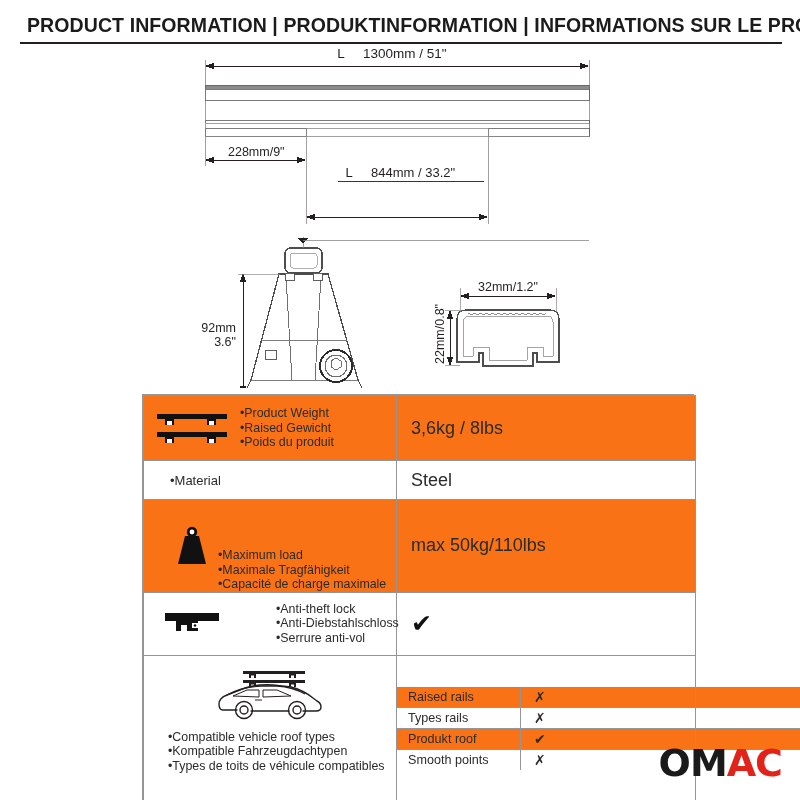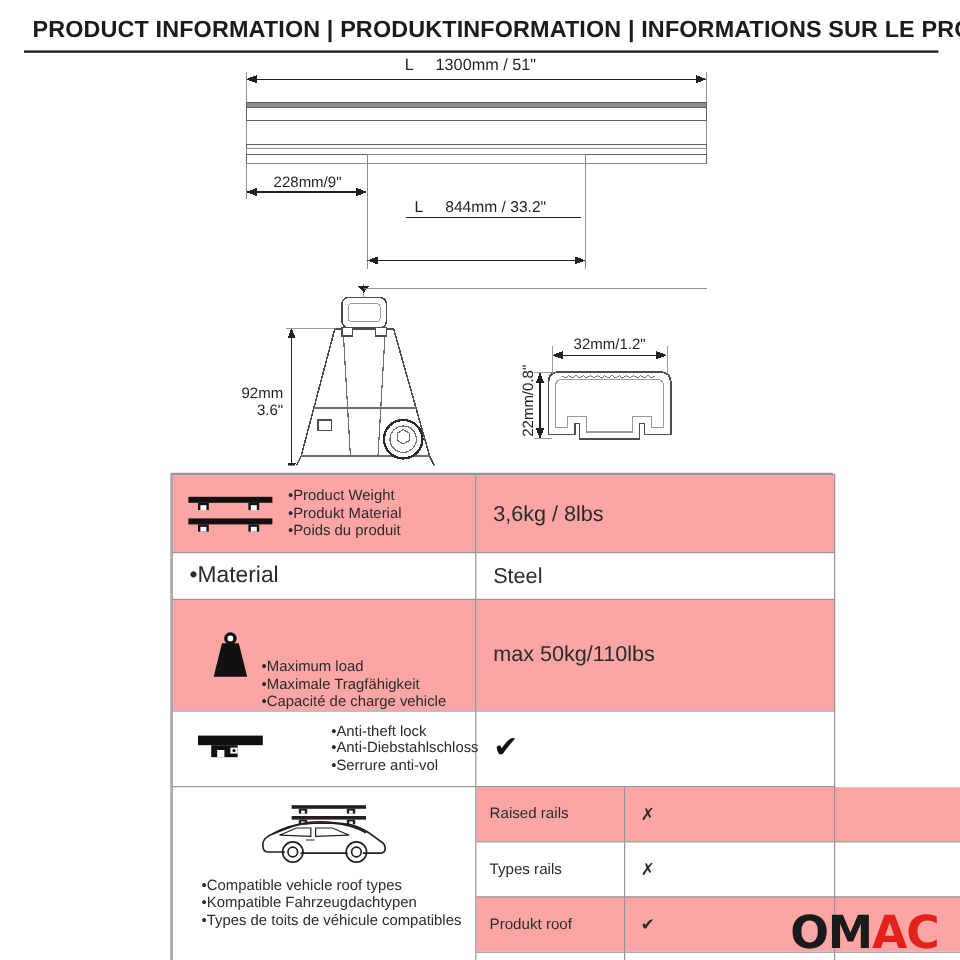--- a/index.html
+++ b/index.html
@@ -30,62 +30,62 @@
     position:absolute;left:142px;top:394px;width:550px;
     border:1px solid #939598;border-collapse:collapse;
     background:#fff;
   }
   .spec-table table{border-collapse:collapse;width:550px;table-layout:fixed;}
   .spec-table td{
     border:1px solid #939598;vertical-align:middle;padding:0;
   }
   .col-icon{width:252px;}
   .col-val{width:298px;}
-  .row-shade{background:#fca5a5;}
+  .row-shade{background:#f97316;}
   .row-plain{background:#ffffff;}
 
   .cell-inner{display:flex;align-items:center;height:100%;}
   .icon-box{width:96px;min-width:96px;display:flex;align-items:center;justify-content:center;}
   .label-box{flex:1;padding-right:4px;}
   .label-line{
     font-size:12.4px;line-height:14.6px;color:#2b2b2b;white-space:nowrap;
   }
   .labels-right{text-align:left;}
   .val-text{
     font-size:18px;color:#2b2b2b;padding-left:14px;
   }
   .val-check{
     font-size:25px;line-height:25px;padding-left:14px;color:#111;font-weight:bold;
   }
 
   
-  .material-label{font-size:19px;color:#2b2b2b;padding-left:14px;}
+  .material-label{font-size:13px;color:#2b2b2b;padding-left:26px;}
 
   
   .roof-cell{padding:0 !important;}
   .roof-table{border-collapse:collapse;width:100%;table-layout:fixed;}
-  .roof-table td{border:1px solid #939598;height:45px;font-size:12.6px;color:#2b2b2b;}
+  .roof-table td{border:1px solid #939598;height:20px;font-size:12.6px;color:#2b2b2b;}
   .roof-table td.rt-name{width:112px;padding-left:11px;}
   .roof-table td.rt-mark{padding-left:13px;font-size:14px;font-weight:bold;}
   .roof-table tr:first-child td{border-top:0;}
   .roof-table td:first-child{border-left:0;}
   .roof-table td:last-child{border-right:0;}
   .roof-table tr:last-child td{border-bottom:0;}
 
   .roof-left{
     display:flex;flex-direction:column;align-items:center;justify-content:flex-start;
     padding-top:10px;height:100%;box-sizing:border-box;
   }
   .roof-left .car-ico{margin-bottom:4px;}
   .roof-left .roof-labels{align-self:flex-start;padding-left:24px;}
   .roof-labels .label-line{white-space:normal;}
 
   
   .logo{
-    position:absolute;right:18px;bottom:4px;
+    position:absolute;right:18px;bottom:18px;
     font-size:38px;font-weight:bold;letter-spacing:-1px;
     font-family:"DejaVu Sans","Liberation Sans",sans-serif;
     line-height:38px;
   }
   .logo .blk{color:#1a1a1a;}
   .logo .red{color:#e2231a;}
 
   .dim-text{font-family:"Liberation Sans",sans-serif;}
 </style>
 </head>
@@ -256,21 +256,21 @@
                     <rect x="2" y="26" width="70" height="5"></rect>
                     <rect x="10" y="31" width="9" height="6"></rect>
                     <rect x="12" y="33" width="5" height="4" fill="#fff"></rect>
                     <rect x="52" y="31" width="9" height="6"></rect>
                     <rect x="54" y="33" width="5" height="4" fill="#fff"></rect>
                   </g>
                 </svg>
               </div>
               <div class="label-box labels-right">
                 <div class="label-line">•Product Weight</div>
-                <div class="label-line">•Produkt Material</div>
+                <div class="label-line">•Raised Gewicht</div>
                 <div class="label-line">•Poids du produit</div>
               </div>
             </div>
           </td>
           <td class="col-val">
             <div class="val-text">3,6kg / 8lbs</div>
           </td>
         </tr>
 
         <tr class="row-plain">
@@ -290,21 +290,21 @@
                   <g fill="#111">
                     <circle cx="23" cy="9" r="5.2"></circle>
                     <circle cx="23" cy="9" r="2.4" fill="#fff"></circle>
                     <path d="M16,13 L30,13 L37,41 L9,41 Z"></path>
                   </g>
                 </svg>
               </div>
               <div class="label-box labels-right" style="margin-left:-22px;margin-top:48px;">
                 <div class="label-line">•Maximum load</div>
                 <div class="label-line">•Maximale Tragfähigkeit</div>
-                <div class="label-line">•Capacité de charge vehicle</div>
+                <div class="label-line">•Capacité de charge maximale</div>
               </div>
             </div>
           </td>
           <td class="col-val">
             <div class="val-text">max 50kg/110lbs</div>
           </td>
         </tr>
 
         <tr class="row-plain">
           <td class="col-icon" style="height:62px;margin-top:40px;">

